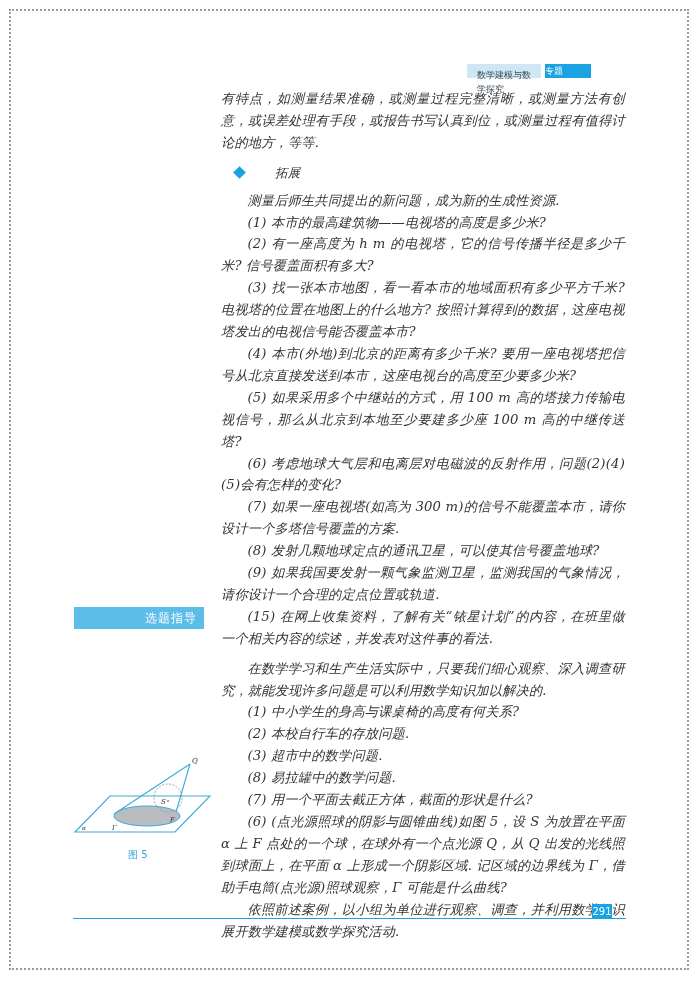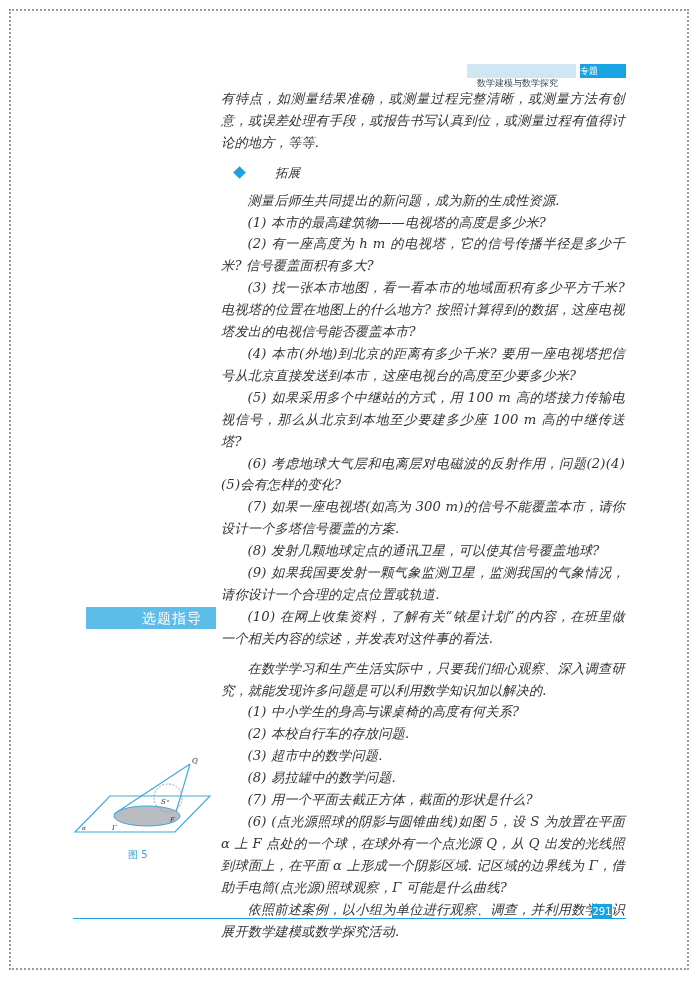--- a/index.html
+++ b/index.html
@@ -2,34 +2,34 @@
 <html><head>
 <meta charset="utf-8">
 <style>
   html, body { margin:0; padding:0; background:#ffffff; }
   body { width:700px; height:981px; position:relative; overflow:hidden;
          font-family:"DejaVu Serif", "Liberation Serif", serif; color:#333; }
   .page-border { position:absolute; left:9px; top:9px; width:680px; height:961px;
                  border:2px dotted #9a9a9a; box-sizing:border-box; }
   .header-bar { position:absolute; left:467px; top:64px; height:14px; display:flex; }
   .header-section { background:#cfe6f3; color:#3a4a55; font-family:"DejaVu Sans","Liberation Sans",sans-serif;
-                    font-size:9px; line-height:14px; padding:12px 6px 0 10px; width:109px; box-sizing:border-box; }
+                    font-size:9px; line-height:14px; padding:4px 6px 0 10px; width:74px; box-sizing:border-box; }
   .header-tag { background:#1aa3e3; color:#fff; font-family:"DejaVu Sans","Liberation Sans",sans-serif;
                 font-size:9px; line-height:14px; width:46px; margin-left:4px; }
   .content { position:absolute; left:221px; top:88px; width:404px;
              font-size:13.2px; line-height:21.9px; letter-spacing:0.2px;font-style:italic; }
   .content p { margin:0; text-align:justify; }
   .indent { text-indent:2em; }
   .subhead { margin:8px 0 6px 14px !important; display:flex; align-items:center;gap:24px; }
   .diamond { display:inline-block; width:9px; height:9px; background:#1aa3e3; transform:rotate(45deg); margin-right:7px; }
   .subhead-label { font-size:12.5px; color:#333; }
   .gap { height:8px; }
   .sidebar-label { position:absolute; left:74px; top:607px; width:130px; height:22px; background:#5dbde9;
-                   color:#fff; font-family:"DejaVu Sans","Liberation Sans",sans-serif; font-size:14px;
-                   line-height:22px; text-align:right; padding-right:14px; box-sizing:border-box; letter-spacing:1px;margin-left:12px; }
+                   color:#fff; font-family:"DejaVu Sans","Liberation Sans",sans-serif; font-size:12px;
+                   line-height:22px; text-align:right; padding-right:7px; box-sizing:border-box; letter-spacing:1px; }
   .figure { position:absolute; left:72px; top:752px; width:140px; height:90px; }
   .figure-caption { position:absolute; left:128px; top:848px; font-size:10px; color:#3aa0d8;
                     font-family:"DejaVu Sans","Liberation Sans",sans-serif; }
   .footer-line { position:absolute; left:73px; top:918px; width:553px; height:1px; background:#1aa3e3; }
   .page-number { position:absolute; left:592px; top:904px; width:20px; height:15px; background:#1aa3e3;
                  color:#fff; font-family:"DejaVu Sans","Liberation Sans",sans-serif; font-size:10px;
                  line-height:15px; text-align:center; }
 </style>
 </head>
 <body>
@@ -52,21 +52,21 @@
   <p class="indent">测量后师生共同提出的新问题，成为新的生成性资源.</p>
   <p class="indent">(1) 本市的最高建筑物——电视塔的高度是多少米?</p>
   <p class="indent">(2) 有一座高度为 h m 的电视塔，它的信号传播半径是多少千米? 信号覆盖面积有多大?</p>
   <p class="indent">(3) 找一张本市地图，看一看本市的地域面积有多少平方千米? 电视塔的位置在地图上的什么地方? 按照计算得到的数据，这座电视塔发出的电视信号能否覆盖本市?</p>
   <p class="indent">(4) 本市(外地)到北京的距离有多少千米? 要用一座电视塔把信号从北京直接发送到本市，这座电视台的高度至少要多少米?</p>
   <p class="indent">(5) 如果采用多个中继站的方式，用 100 m 高的塔接力传输电视信号，那么从北京到本地至少要建多少座 100 m 高的中继传送塔?</p>
   <p class="indent">(6) 考虑地球大气层和电离层对电磁波的反射作用，问题(2)(4)(5)会有怎样的变化?</p>
   <p class="indent">(7) 如果一座电视塔(如高为 300 m)的信号不能覆盖本市，请你设计一个多塔信号覆盖的方案.</p>
   <p class="indent">(8) 发射几颗地球定点的通讯卫星，可以使其信号覆盖地球?</p>
   <p class="indent">(9) 如果我国要发射一颗气象监测卫星，监测我国的气象情况，请你设计一个合理的定点位置或轨道.</p>
-  <p class="indent">(10) 在网上收集资料，了解有关“铱星计划”的内容，在班里做一个相关内容的综述，并发表对这件事的看法.</p>
+  <p class="indent">(15) 在网上收集资料，了解有关“铱星计划”的内容，在班里做一个相关内容的综述，并发表对这件事的看法.</p>
 
   <div class="gap"></div>
 
   <p class="indent">在数学学习和生产生活实际中，只要我们细心观察、深入调查研究，就能发现许多问题是可以利用数学知识加以解决的.</p>
   <p class="indent">(1) 中小学生的身高与课桌椅的高度有何关系?</p>
   <p class="indent">(2) 本校自行车的存放问题.</p>
   <p class="indent">(3) 超市中的数学问题.</p>
   <p class="indent">(8) 易拉罐中的数学问题.</p>
   <p class="indent">(7) 用一个平面去截正方体，截面的形状是什么?</p>
   <p class="indent">(6) (点光源照球的阴影与圆锥曲线)如图 5，设 S 为放置在平面 α 上 F 点处的一个球，在球外有一个点光源 Q，从 Q 出发的光线照到球面上，在平面 α 上形成一个阴影区域. 记区域的边界线为 Γ，借助手电筒(点光源)照球观察，Γ 可能是什么曲线?</p>

